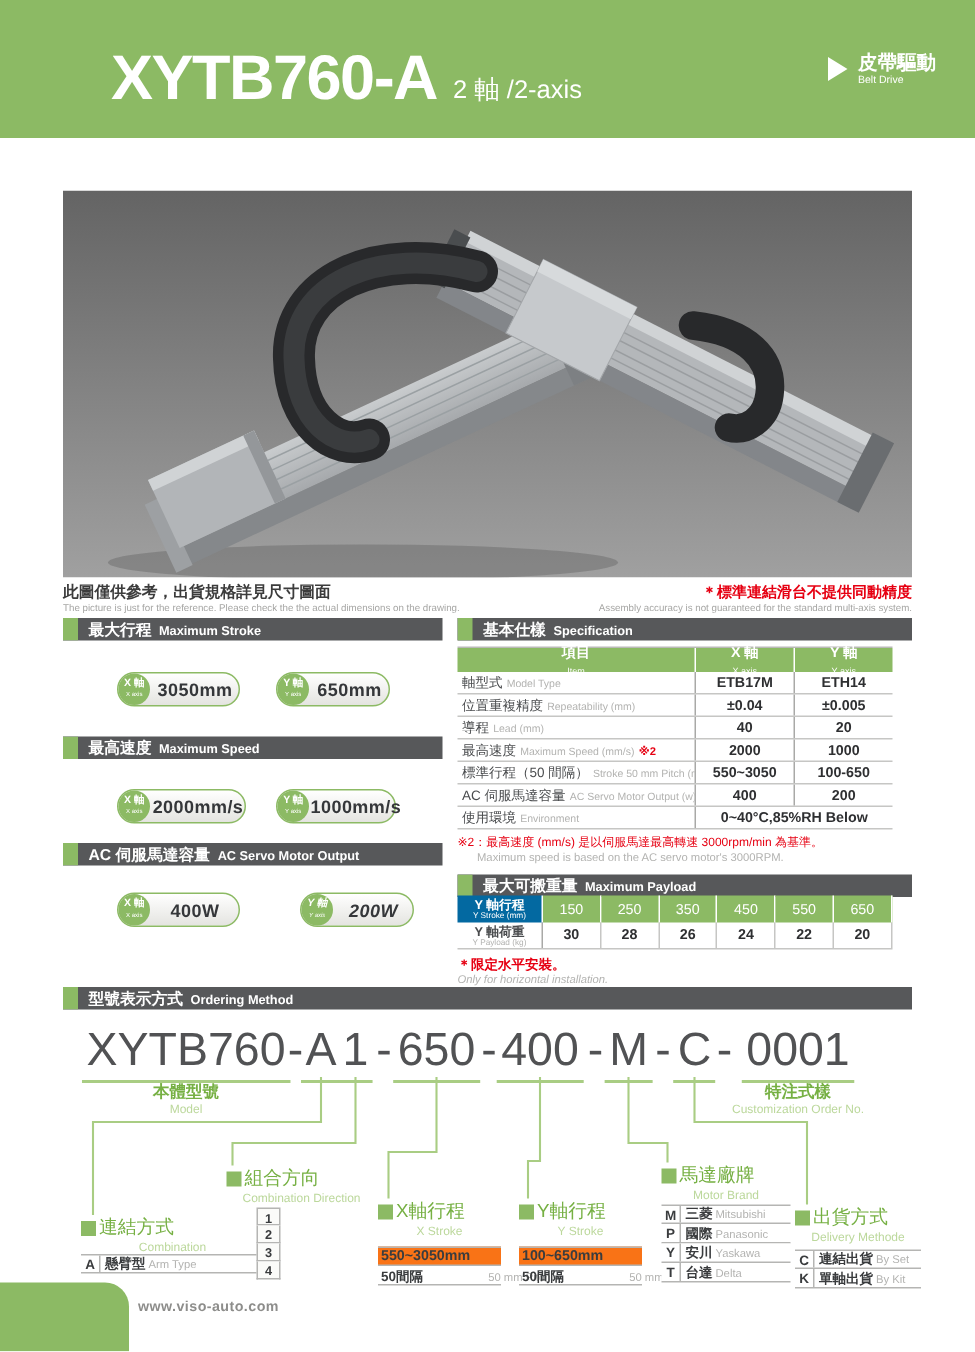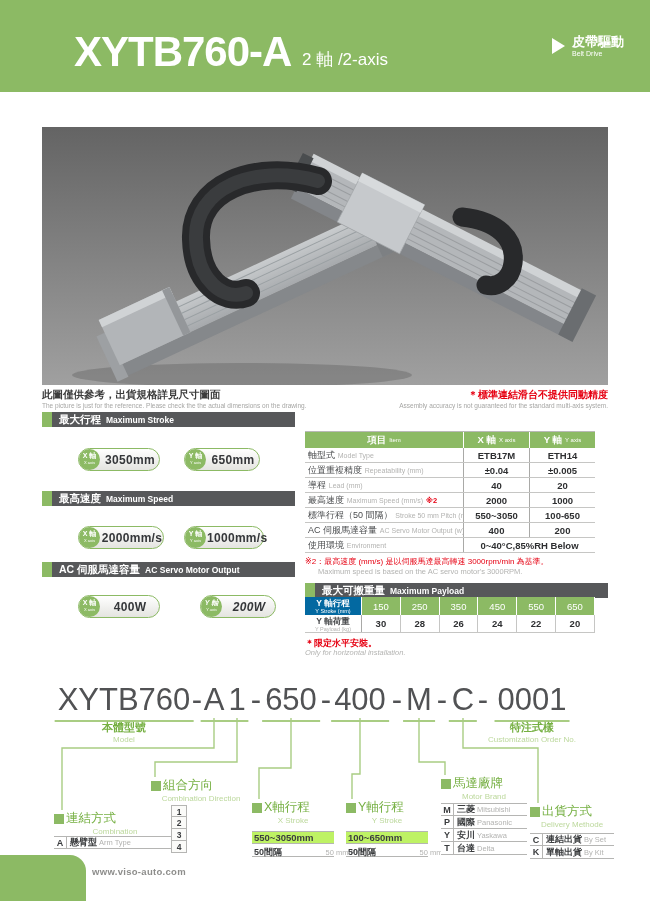--- a/index.html
+++ b/index.html
@@ -35,21 +35,21 @@
           background:linear-gradient(#ffffff,#e4e4e0); display:flex; align-items:center; }
   .pill .circ { position:absolute; left:0px; top:0px; width:21px; height:21px; border-radius:50%;
                 background:#8CBA64; color:#fff; text-align:center; }
   .pill .circ .a1 { font-size:7px; font-weight:bold; line-height:9px; margin-top:2px; }
   .pill .circ .a2 { font-size:4px; line-height:5px; }
   .pill .val { flex:1; margin-left:22px; text-align:center; font-size:12px; font-weight:bold; color:#35373a; letter-spacing:.3px; }
 
   
   .spec { position:absolute; left:305px; top:431px; width:290px; border-top:1px solid #b9b9b7; font-size:10px; }
   .spec .hrow { display:flex; background:#8CBA64; color:#fff; height:16px; }
-  .spec .hc { display:flex; align-items:center; justify-content:center; gap:3px; }
+  .spec .hc { display:flex; align-items:center; justify-content:center; gap:3px;flex-direction:column; }
   .spec .hc .z { font-size:9.5px; font-weight:bold; }
   .spec .hc .e { font-size:6px; }
   .spec .row { display:flex; height:15px; border-bottom:1px solid #c6c6c4; align-items:center; }
   .spec .lab { width:158px; padding-left:3px; white-space:nowrap; overflow:hidden; }
   .spec .lab .z { font-size:9px; color:#4a4c4e; }
   .spec .lab .e { font-size:7px; color:#b3b3b1; }
   .spec .lab .m { font-size:7.5px; color:#E60012; font-weight:bold; }
   .spec .cx, .spec .cy { width:66px; text-align:center; font-size:9.5px; font-weight:bold; color:#2e2f31;
                          border-left:1px solid #a9a9a7; align-self:stretch; display:flex; align-items:center; justify-content:center; }
   .spec .cspan { width:132px; text-align:center; font-size:9.5px; font-weight:bold; color:#2e2f31;
@@ -89,21 +89,21 @@
   .grp .t .gsq { width:10px; height:10px; background:#8CBA64; display:inline-block; margin-right:2px; }
   .grp .te { font-size:8px; color:#BCD89C; text-align:center; white-space:nowrap; }
   .opt { display:flex; height:13px; border-bottom:1px solid #b5b5b3; align-items:center; background:#fff; }
   .opt.first { border-top:1px solid #b5b5b3; }
   .opt .k { width:13px; text-align:center; font-size:9px; font-weight:bold; color:#3a3c3e; border-right:1px solid #b5b5b3; align-self:stretch; line-height:13px; }
   .opt .oz { font-size:9px; font-weight:bold; color:#3a3c3e; margin-left:3px; white-space:nowrap; }
   .opt .oe { font-size:7.5px; color:#b3b3b1; margin-left:2px; white-space:nowrap; }
   .numbox { width:16px; height:12px; border:1px solid #b5b5b3; border-top:none; background:#fbfbf9;
             text-align:center; font-size:8.5px; font-weight:bold; color:#3a3c3e; line-height:12px; }
   .numbox.first { border-top:1px solid #b5b5b3; }
-  .rangebox { height:13px; background:#bef264; border-top:1px solid #b5b5b3; border-bottom:1px solid #b5b5b3;
+  .rangebox { height:13px; background:#f97316; border-top:1px solid #b5b5b3; border-bottom:1px solid #b5b5b3;
               font-size:9.5px; font-weight:bold; color:#3a3c3e; line-height:12px; padding-left:2px; white-space:nowrap; }
   .pitchbox { height:13px; border-bottom:1px solid #b5b5b3; line-height:12px; padding-left:2px; white-space:nowrap; }
   .pitchbox .oz { font-size:9px; font-weight:bold; color:#3a3c3e; }
   .pitchbox .oe { font-size:7.5px; color:#b3b3b1;margin-left:39px; }
 
   
   .foot-green { position:absolute; left:0; top:855px; width:86px; height:46px; background:#8CBA64; border-top-right-radius:16px; }
   .foot-url { position:absolute; left:92px; top:866px; font-size:9.5px; font-weight:bold; color:#8d8d8b; letter-spacing:.3px; }
 
   svg.overlay { position:absolute; left:0; top:0; pointer-events:none; }
@@ -228,20 +228,25 @@
     <span class="val">400W</span>
   </div>
   <div class="pill" style="left:200px; top:595px; width:76px;font-style:italic;">
     <span class="circ">
       <div class="a1">Y 軸</div>
       <div class="a2">Y axis</div>
     </span>
     <span class="val">200W</span>
   </div>
 
+  <div class="bar" style="left:305px; top:412px; width:303px;">
+    <span class="sq"></span>
+    <span class="zh">基本仕樣</span>
+    <span class="en">Specification</span>
+  </div>
 
   <div class="spec">
     <div class="hrow">
       <div class="hc h158">
           <span class="z">項目</span>
           <span class="e">Item</span>
         </div>
       <div class="hc h66" style="border-left:1px solid #fff;">
           <span class="z">X 軸</span>
           <span class="e">X axis</span>
@@ -318,20 +323,25 @@
       <div class="c">28</div>
       <div class="c">26</div>
       <div class="c">24</div>
       <div class="c">22</div>
       <div class="c">20</div>
     </div>
   </div>
   <div class="note-zh">＊限定水平安裝。</div>
   <div class="note-en">Only for horizontal installation.</div>
 
+  <div class="bar" style="left:42px; top:658px; width:566px;">
+    <span class="sq"></span>
+    <span class="zh">型號表示方式</span>
+    <span class="en">Ordering Method</span>
+  </div>
 
   <div class="code-seg" style="left:124px;">XYTB760</div>
   <div class="code-dash" style="left:197px;">-</div>
   <div class="code-seg" style="left:214px;">A</div>
   <div class="code-seg" style="left:237px;">1</div>
   <div class="code-dash" style="left:256px;">-</div>
   <div class="code-seg" style="left:291px;">650</div>
   <div class="code-dash" style="left:326px;">-</div>
   <div class="code-seg" style="left:360px;">400</div>
   <div class="code-dash" style="left:397px;">-</div>

